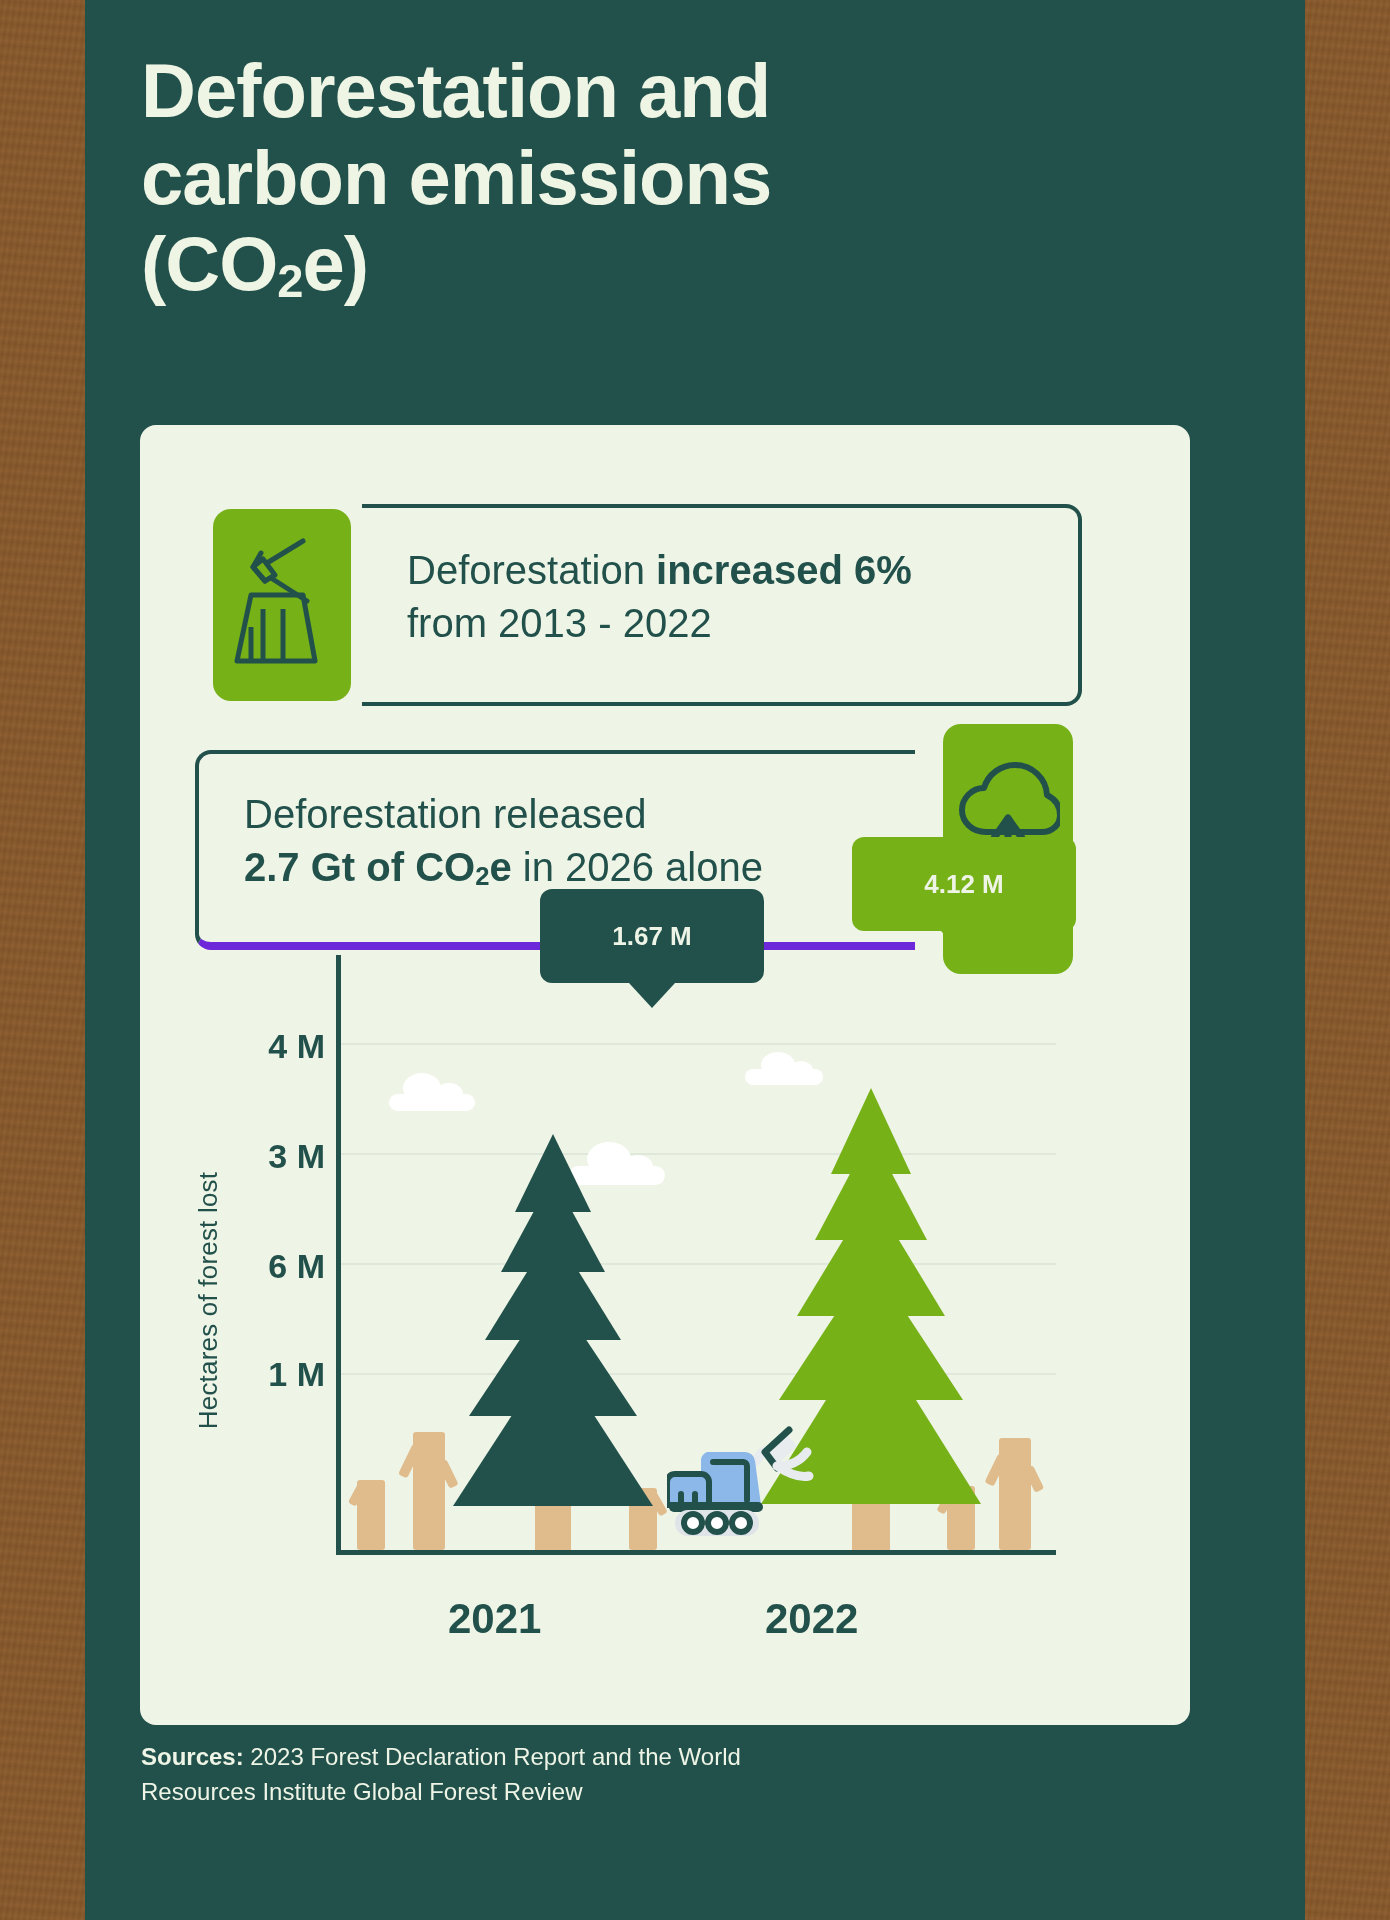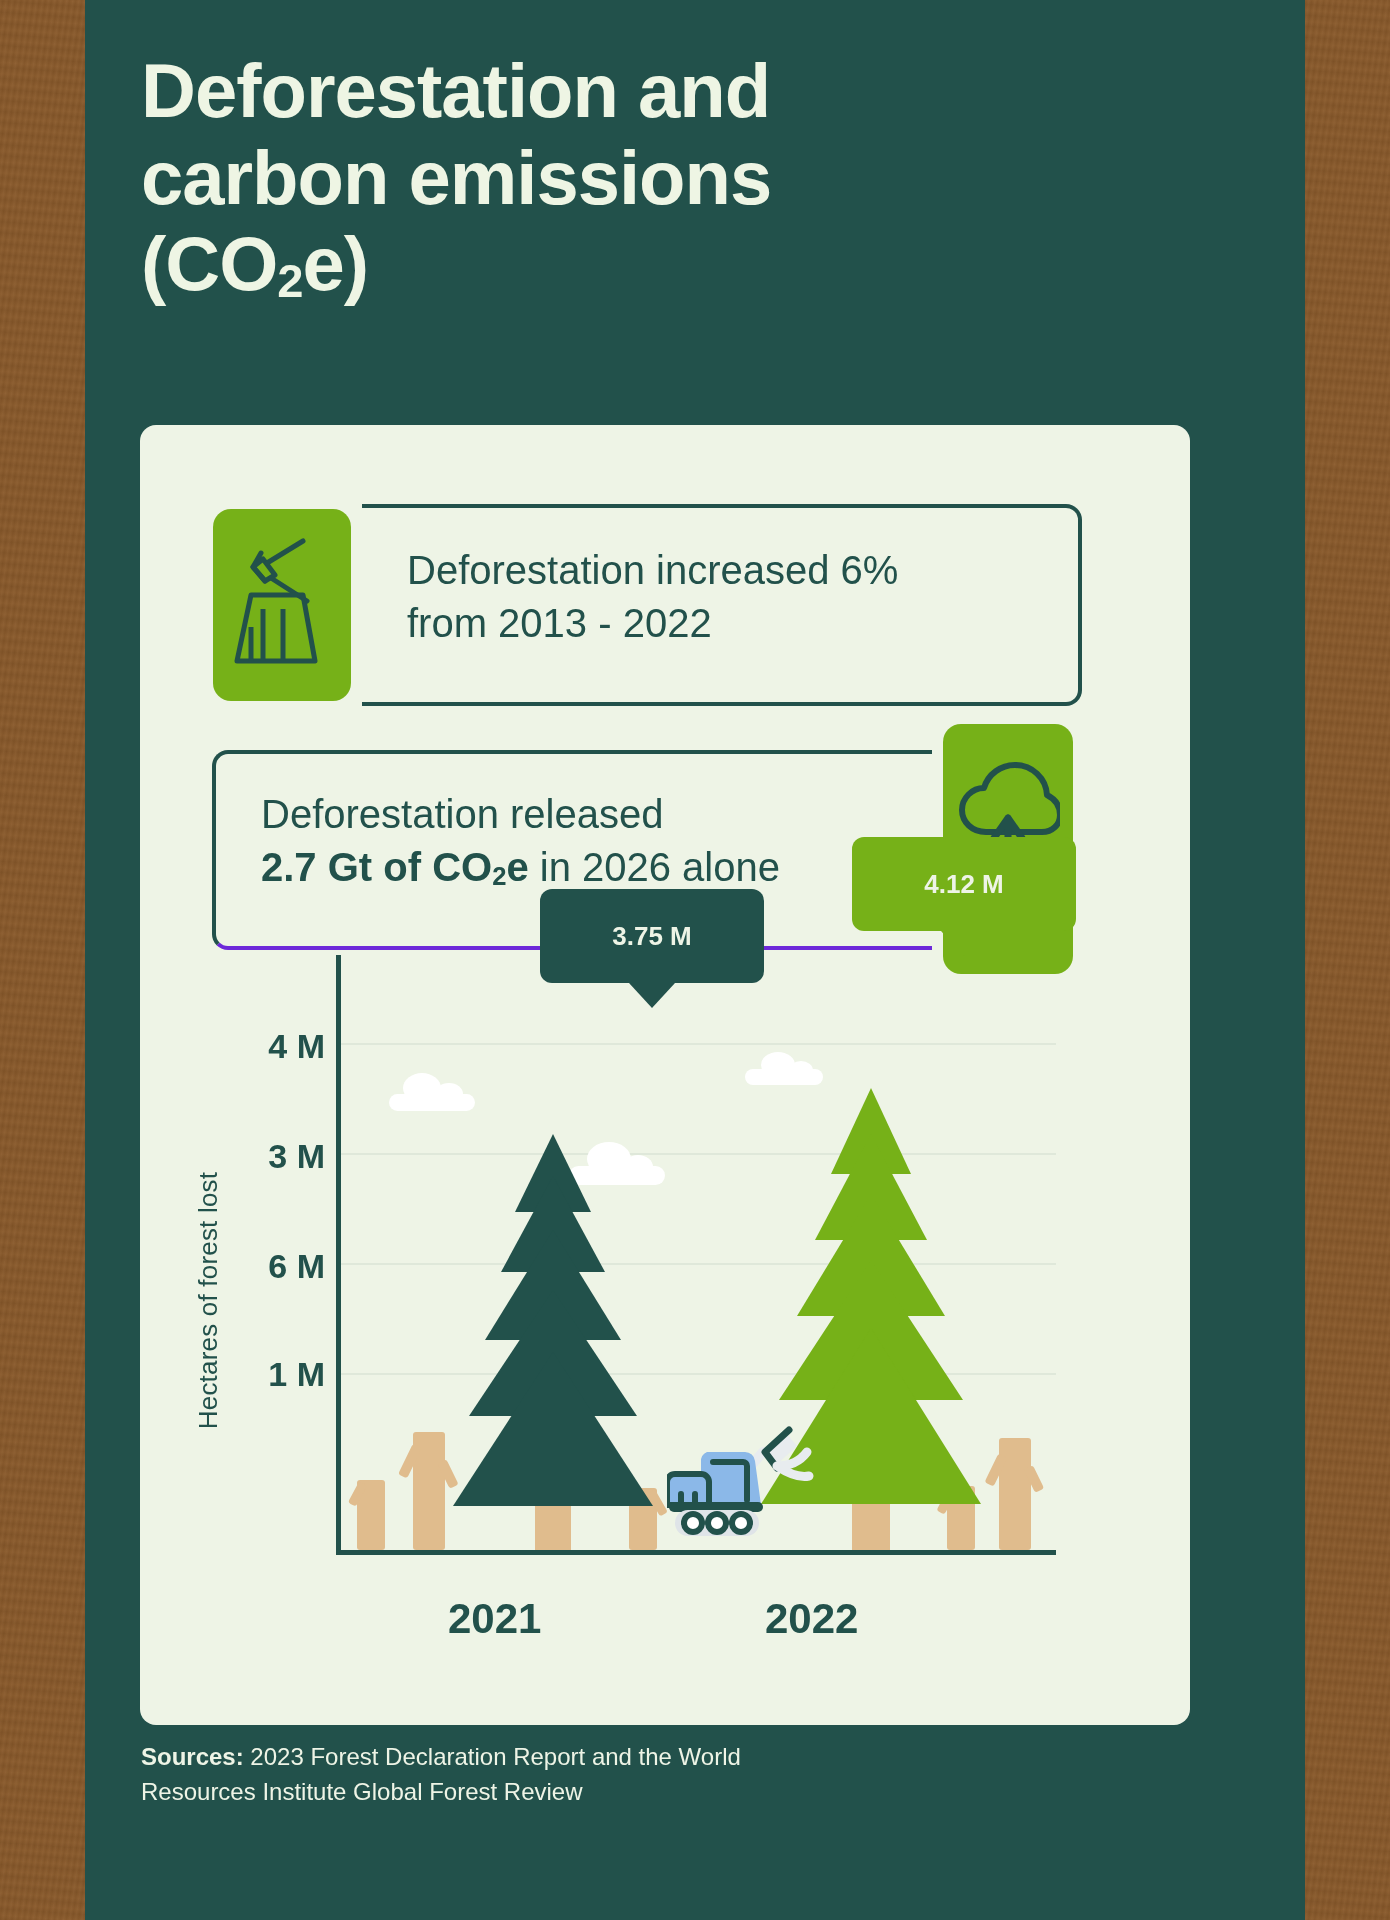--- a/index.html
+++ b/index.html
@@ -93,28 +93,28 @@
     border-top: 4px solid #22514b;
     border-bottom: 4px solid #22514b;
     border-right: 4px solid #22514b;
     border-radius: 0 16px 16px 0;
   }
   .fact1-text {
     position: absolute; left: 45px; top: 36px;
     width: 640px;
     color: #22514b; font-size: 40px; line-height: 1.33;
   }
-  .fact1-text b { font-weight: 400; }
+  .fact1-text b { font-weight: 700; }
 
   
   .fact2-box {
-    position: absolute; left: 72px; top: 325px;
+    position: absolute; left: 55px; top: 325px;
     width: 720px; height: 200px;
     border-top: 4px solid #22514b;
-    border-bottom: 4px solid #6d28d9;
+    border-bottom: 8px solid #6d28d9;
     border-left: 4px solid #22514b;
     border-radius: 16px 0 0 16px;
   }
   .fact2-text {
     position: absolute; left: 45px; top: 34px;
     width: 660px;
     color: #22514b; font-size: 40px; line-height: 1.33;
   }
   .fact2-text b { font-weight: 700; text-align: right; }
   .fact2-text sub { font-size: .64em; vertical-align: baseline; position: relative; top: .16em; }
@@ -343,21 +343,21 @@
             <rect x="8" y="88" width="84" height="26" rx="13" fill="#dfe4e8"></rect>
             <circle cx="26" cy="101" r="9" fill="#fff" stroke="#22514b" stroke-width="6"></circle>
             <circle cx="50" cy="101" r="9" fill="#fff" stroke="#22514b" stroke-width="6"></circle>
             <circle cx="74" cy="101" r="9" fill="#fff" stroke="#22514b" stroke-width="6"></circle>
           </svg>
         </div>
 
       </div>
 
       <div class="tooltip" style="left:400px; top:-66px; width:224px; height:94px; background:#22514b;">
-        <span>3.75 M</span>
+        <span>1.67 M</span>
         <span class="tail" style="border-top:25px solid #22514b;"></span>
       </div>
       <div class="tooltip" style="left:712px; top:-118px; width:224px; height:94px; background:#76b118;">
         <span>4.12 M</span>
         <span class="tail" style="border-top:25px solid #76b118;"></span>
       </div>
 
       <div class="x-label" style="left:308px; top:640px; width:200px;">2021</div>
       <div class="x-label" style="left:625px; top:640px; width:200px;">2022</div>
 

